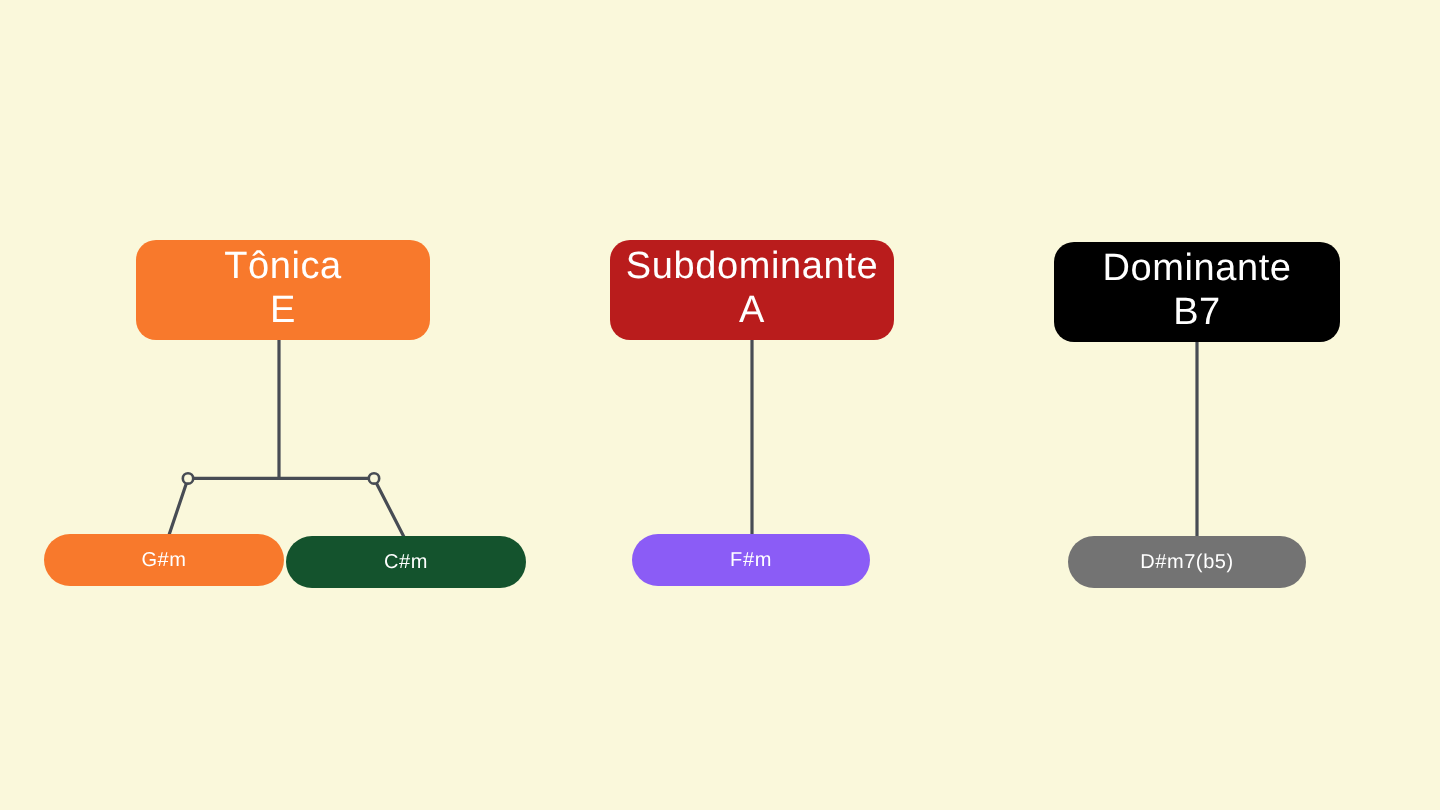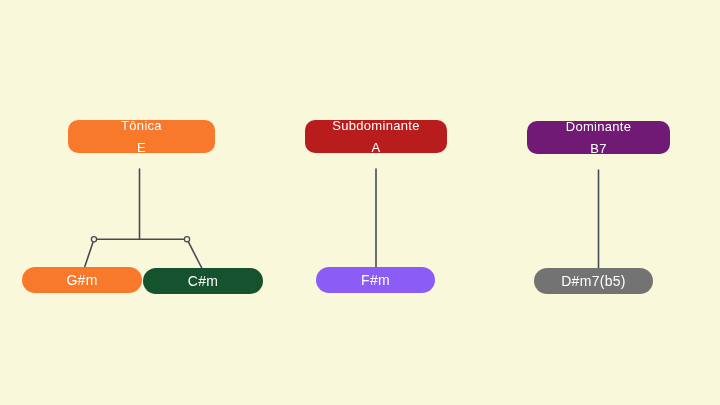--- a/index.html
+++ b/index.html
@@ -23,31 +23,31 @@
   .node {
     position: absolute;
     display: flex;
     flex-direction: column;
     align-items: center;
     justify-content: center;
     color: #ffffff;
     text-align: center;
   }
   .func-box {
-    height: 33px;
+    height: 50px;
     border-radius: 10px;
-    font-size: 13px;
+    font-size: 19px;
     font-weight: 500;
     line-height: 22px;
     letter-spacing: 0.3px;
   }
   .pill {
     height: 26px;
     border-radius: 13px;
-    font-size: 14px;
+    font-size: 10px;
     font-weight: 500;
     letter-spacing: 0.3px;
   }
   .box-tonica        { left: 68px;  top: 120px; width: 147px; }
   .box-subdominante  { left: 305px; top: 120px; width: 142px; }
   .box-dominante     { left: 527px; top: 121px; width: 143px; }
   .pill-gsm          { left: 22px;  top: 267px; width: 120px; }
   .pill-csm          { left: 143px; top: 268px; width: 120px; }
   .pill-fsm          { left: 316px; top: 267px; width: 119px; }
   .pill-dsm7b5       { left: 534px; top: 268px; width: 119px; }
@@ -84,21 +84,21 @@
   </div>
 
   <div class="node func-box box-subdominante" style="background: #b91c1c;">
     <div>Subdominante</div>
     <div>A</div>
   </div>
   <div class="node pill pill-fsm" style="background: #8b5cf6;">
     <div>F#m</div>
   </div>
 
-  <div class="node func-box box-dominante" style="background: #701a75;">
+  <div class="node func-box box-dominante" style="background: #000000;">
     <div>Dominante</div>
     <div>B7</div>
   </div>
   <div class="node pill pill-dsm7b5" style="background: #737373;">
     <div>D#m7(b5)</div>
   </div>
 
 </div>
 
 </body></html>

